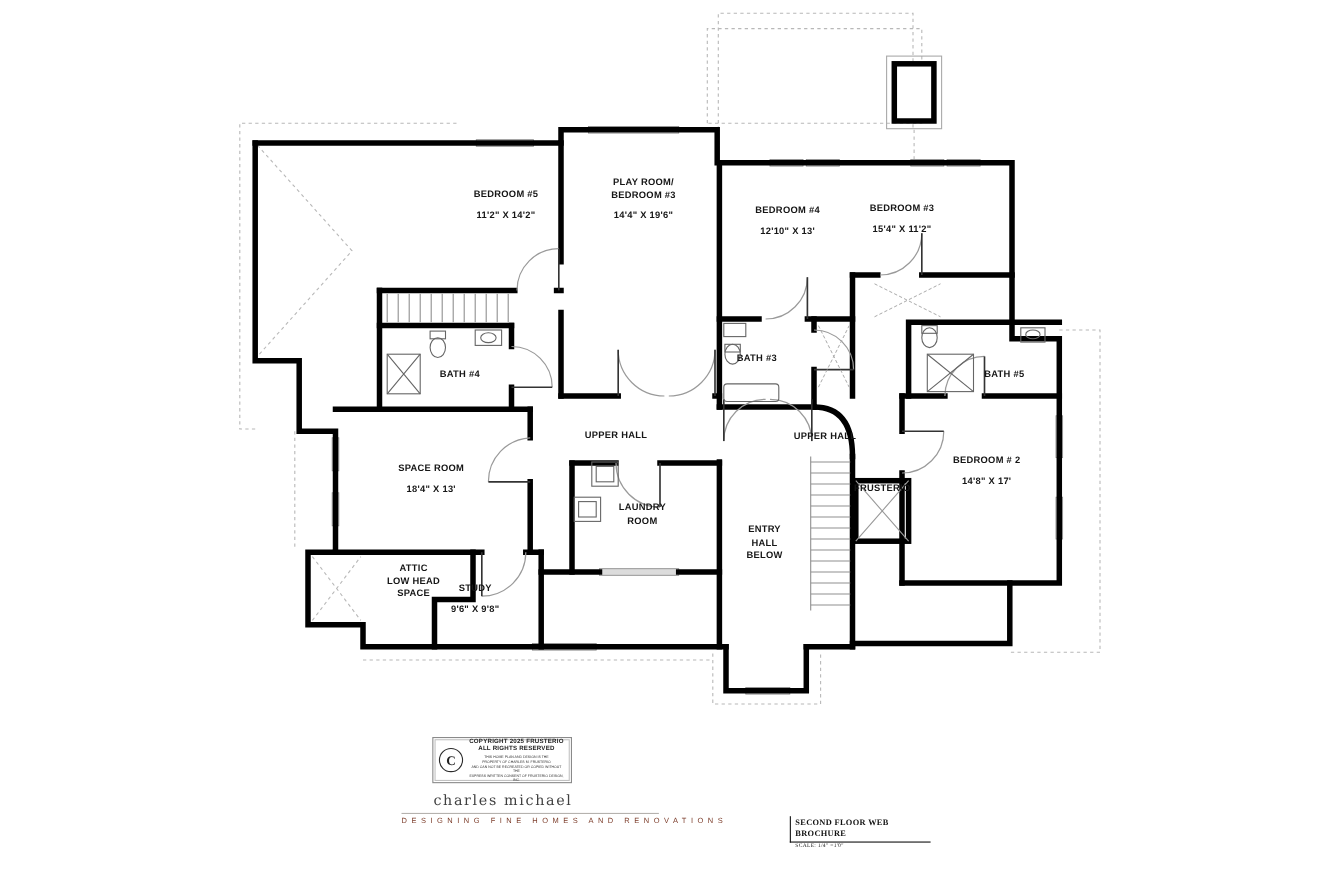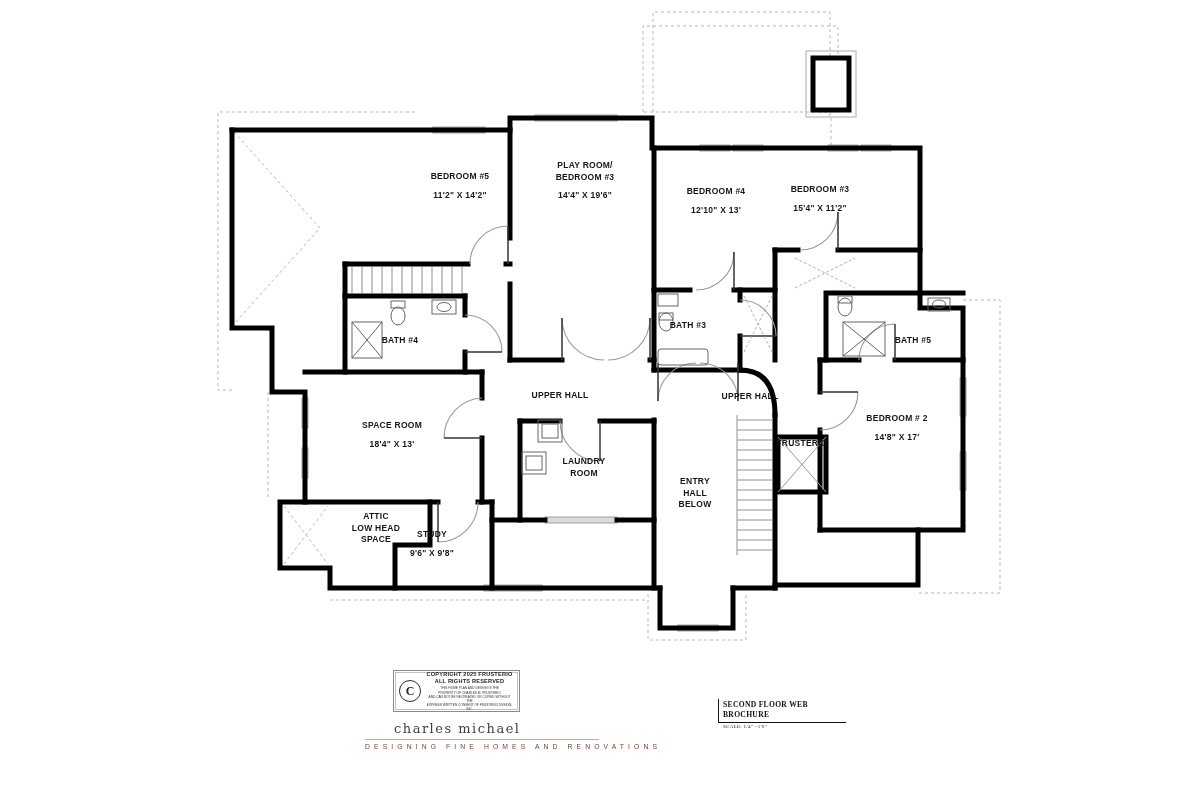--- a/index.html
+++ b/index.html
@@ -29,21 +29,21 @@
     flex:0 0 auto;display:flex;align-items:center;justify-content:center;
     font:bold 12px "Liberation Serif",serif;color:#222;
   }
   .c-text{flex:1;text-align:center;color:#1c1c1c;}
   .c-line1,.c-line2{font:bold 5.6px/7px "Liberation Sans",sans-serif;letter-spacing:.2px;}
   .c-fine{font:3.2px/4.1px "Liberation Sans",sans-serif;color:#333;margin-top:1.5px;}
   
   .title-block{position:absolute;left:718px;top:699px;width:128px;}
   .tb-title{
     font:bold 7.6px/10px "Liberation Serif",serif;color:#111;letter-spacing:.3px;
-    border-left:1.2px solid #111;border-bottom:1.2px solid #111;padding:1px 0 2px 4px;
+    border-left:1.2px solid #111;border-bottom:1.2px solid #111;padding:1px 0 2px 4px;margin-top:43px;
   }
   .tb-scale{font:5px/8px "Liberation Serif",serif;color:#222;padding-left:5px;letter-spacing:.3px;}
   
   .logo{position:absolute;left:365px;top:722px;width:236px;}
   .logo-top{font:13px/13px "DejaVu Serif",serif;letter-spacing:1.5px;margin-left:29px;}
   .logo-main{font:51px/42px "DejaVu Serif",serif;letter-spacing:0px;margin-top:1px;}
   .logo-rule{border-top:1px solid #b5b2ae;margin-top:4px;width:234px;}
   .logo-tag{font:6.8px/10px "Liberation Sans",sans-serif;letter-spacing:4.1px;margin-top:2px;white-space:nowrap;}
 </style>
 </head>
@@ -207,21 +207,21 @@
     <div class="dims">14'4" X 19'6"</div>
   </div>
   <div class="lbl" style="left:716px;top:186px">
     <div>BEDROOM #4</div>
     <div class="dims">12'10" X 13'</div>
   </div>
   <div class="lbl" style="left:820px;top:184px">
     <div>BEDROOM #3</div>
     <div class="dims">15'4" X 11'2"</div>
   </div>
-  <div class="lbl" style="left:400px;top:335px">
+  <div class="lbl" style="left:418px;top:335px">
     <div>BATH #4</div>
   </div>
   <div class="lbl" style="left:688px;top:320px">
     <div>BATH #3</div>
   </div>
   <div class="lbl" style="left:913px;top:335px">
     <div>BATH #5</div>
   </div>
   <div class="lbl" style="left:560px;top:390px">
     <div>UPPER HALL</div>

